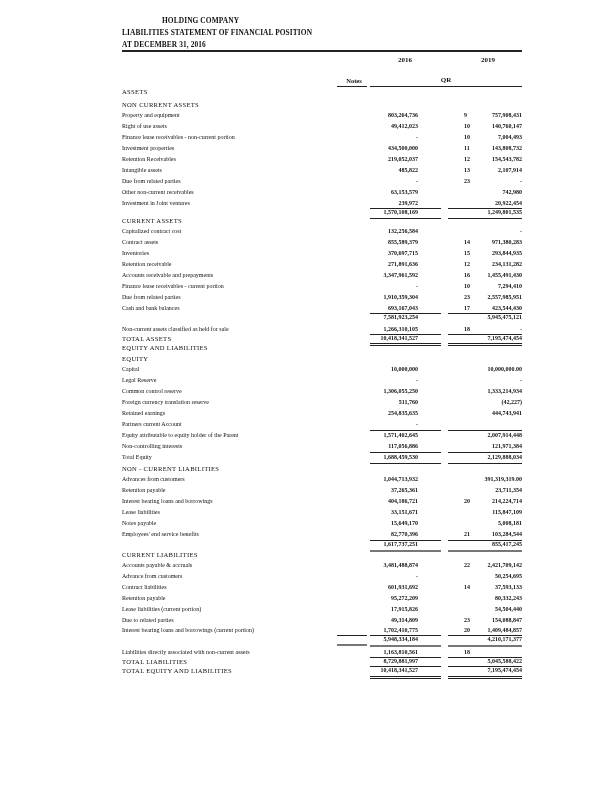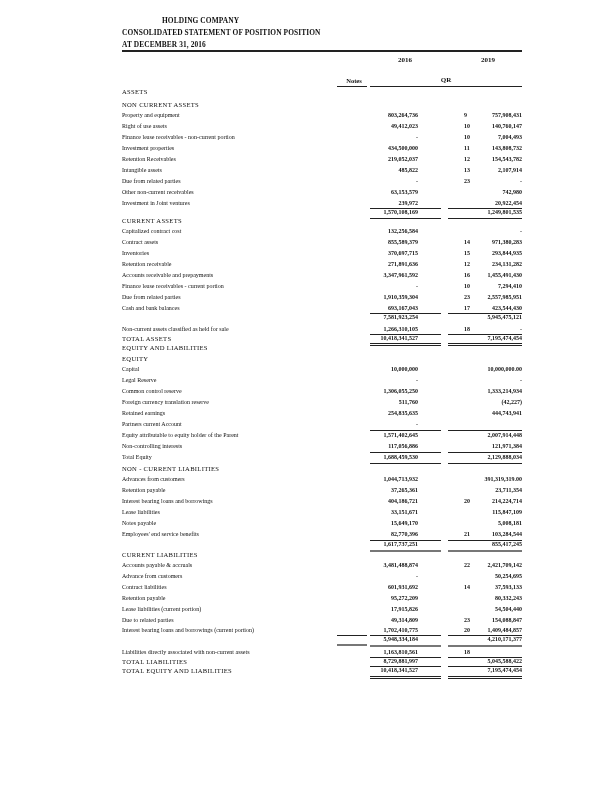--- a/index.html
+++ b/index.html
@@ -33,21 +33,21 @@
   .rule.notes { left: 337px; width: 30px; }
   .rule.dbl { height: 3px; background: transparent; border-top: 1px solid #222; border-bottom: 1px solid #222; box-sizing: border-box; }
   .rule.thick { height: 2px; background: #777; }
 </style>
 </head>
 <body>
 
 <div class="page">
 
   <div class="hdr company">HOLDING COMPANY</div>
-  <div class="hdr title">CONSOLIDATED STATEMENT OF POSITION POSITION</div>
+  <div class="hdr title">LIABILITIES STATEMENT OF FINANCIAL POSITION</div>
   <div class="hdr date">AT DECEMBER 31, 2016</div>
   <div class="topRule"></div>
 
   <div class="yr y2020">2016</div>
   <div class="yr y2019">2019</div>
   <div class="notesHdr">Notes</div>
   <div class="notesRule"></div>
   <div class="curHdr">QR</div>
   <div class="curRule"></div>
 

